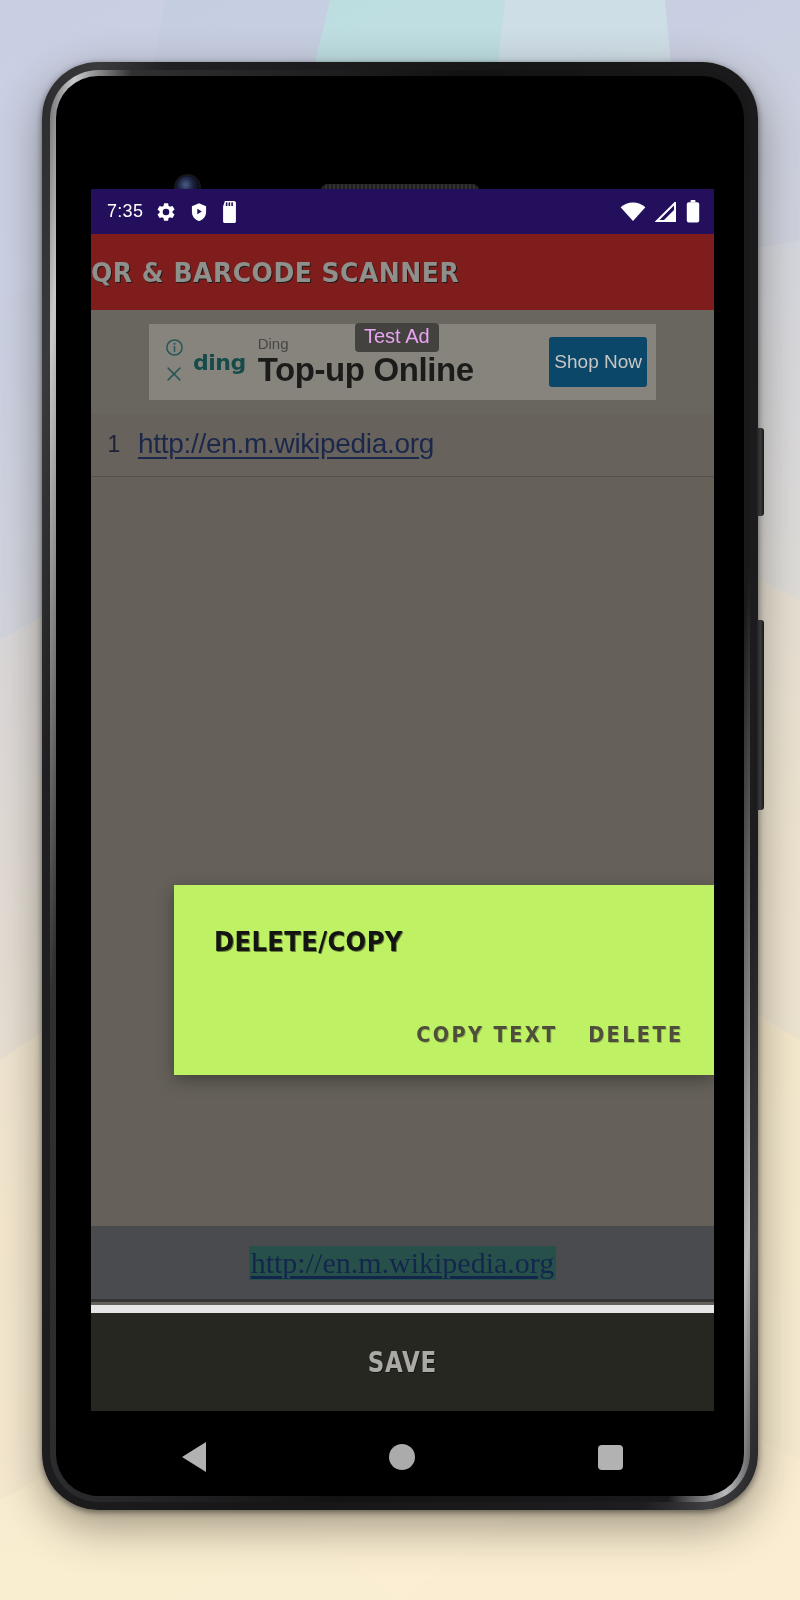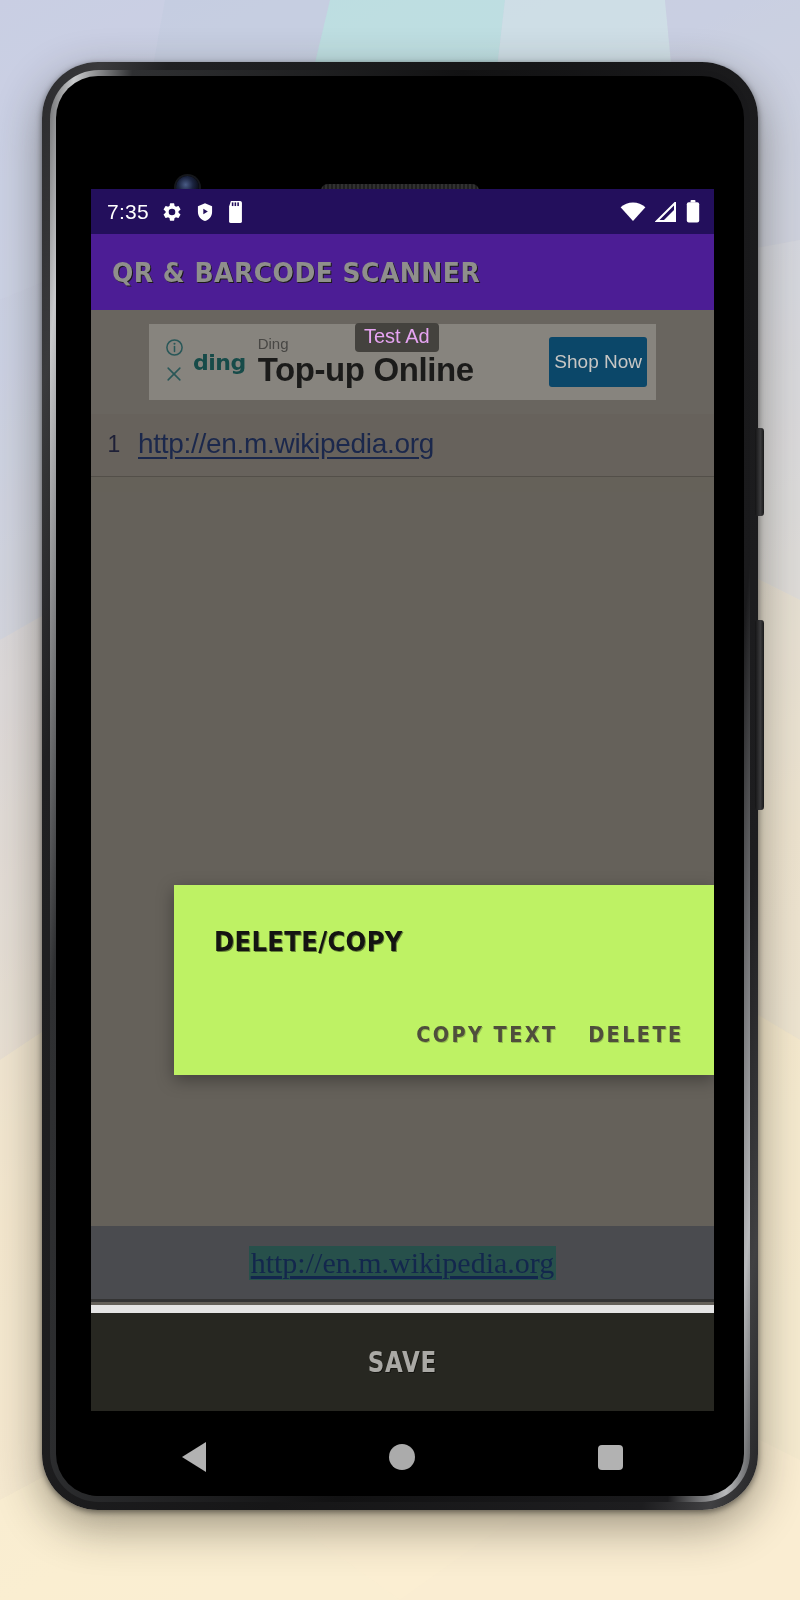--- a/index.html
+++ b/index.html
@@ -67,28 +67,28 @@
     overflow:hidden;
   }
 
   
   #statusbar {
     height:45px; background:#230f5c;
     display:flex; align-items:center;
     padding:0 14px 0 16px; gap:12px;
     color:#fff;
   }
-  #clock { font-size:21px; font-weight:400; letter-spacing:.3px; }
+  #clock { font-size:18px; font-weight:400; letter-spacing:.3px; }
   .sb-icon { display:flex; align-items:center; }
   #sb-right { margin-left:auto; display:flex; align-items:center; gap:9px; }
 
   
   #appbar {
-    height:76px; background:#4c1d95;
-    display:flex; align-items:center; padding-left:21px;
+    height:76px; background:#7f1d1d;
+    display:flex; align-items:center; 
   }
   #apptitle {
     font-family:"DejaVu Sans", sans-serif;
     font-weight:700; font-size:27px; letter-spacing:.5px;
     color:#8f8f8c;
     transform:scaleX(.93); transform-origin:left center;
     text-shadow:1px 1px 0 #1b1b18;
   }
 
   

